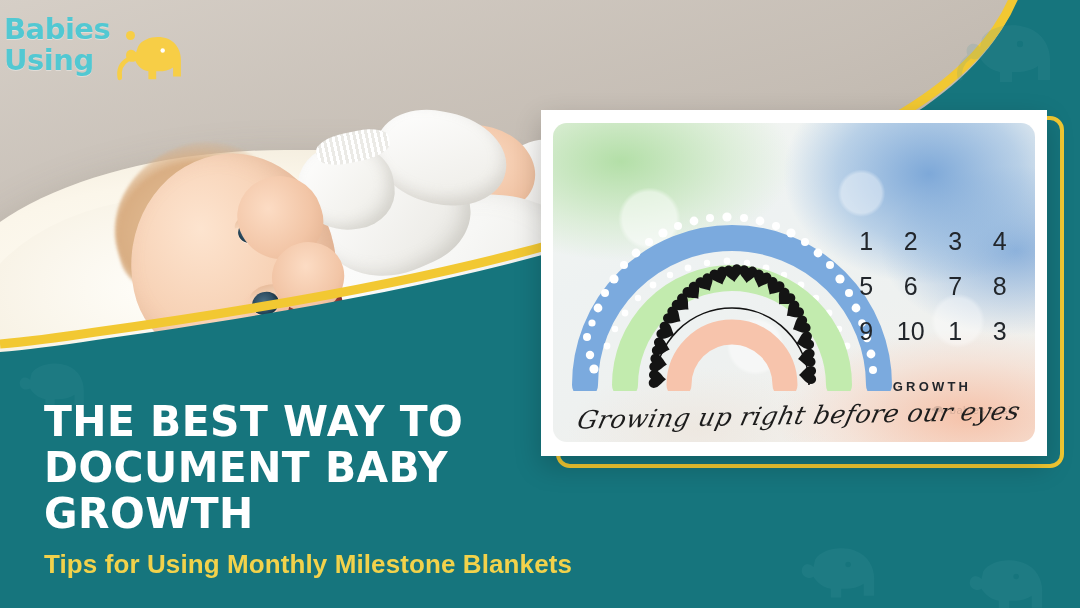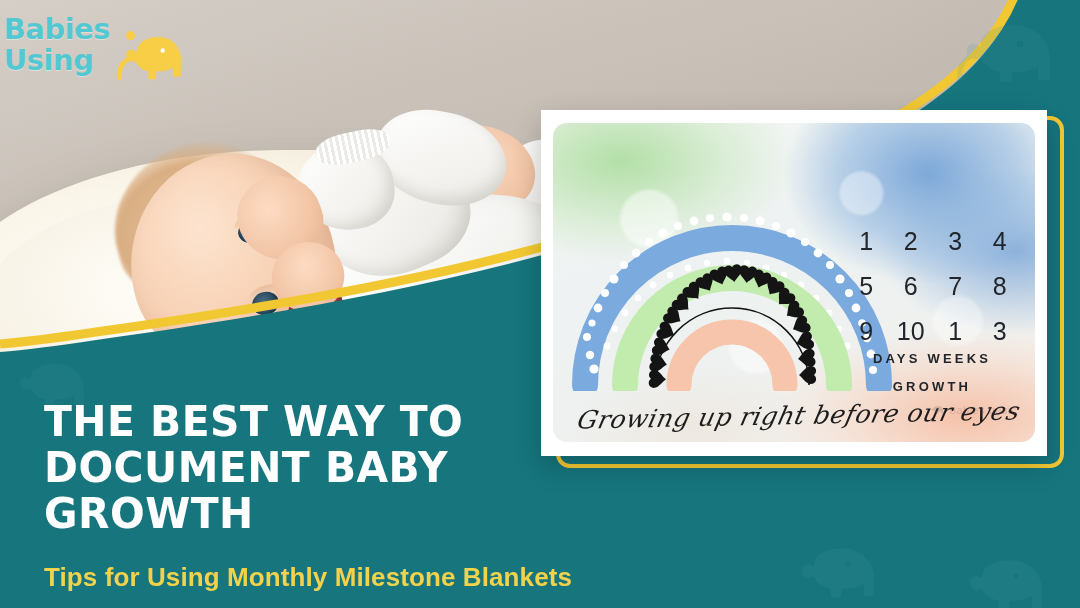--- a/index.html
+++ b/index.html
@@ -202,21 +202,21 @@
     color:#ffffff;
     font-size:43px;
     line-height:46px;
     font-weight:bold;
     letter-spacing:.5px;
     text-transform:uppercase;
     transform:scaleX(.95);
     transform-origin:left center;
   }
   .headline .sub {
-    margin-top:26px;
+    margin-top:13px;
     color:#F2D24B;
     font-family:"Liberation Sans", sans-serif;
     font-size:26px;
     font-weight:bold;
     letter-spacing:.1px;
   }
 
   
   .card-frame {
     position:absolute; left:556px; top:116px; width:508px; height:352px;
@@ -506,21 +506,20 @@
         <span>4</span>
         <span>5</span>
         <span>6</span>
         <span>7</span>
         <span>8</span>
         <span>9</span>
         <span>10</span>
         <span>1</span>
         <span>3</span>
       </div>
-      <div class="unit-row">DAYS  WEEKS</div>
       <div class="unit-row unit-row2">GROWTH</div>
 
       <div class="script">Growing up right before our eyes</div>
 
       <div class="wm-brand">
         <svg width="16" height="12" viewBox="0 0 120 80">
           <path d="M36,22 C44,10 66,6 82,12 C98,18 104,32 104,44 L104,64 L92,64 L92,50
                    C86,54 78,56 70,56 L66,56 L66,66 L54,66 L54,56 C44,54 38,48 34,42
                    C30,44 26,44 23,41 C19,37 20,30 25,28 C28,27 32,28 34,31 Z" fill="#6b5a52"></path>
         </svg>

